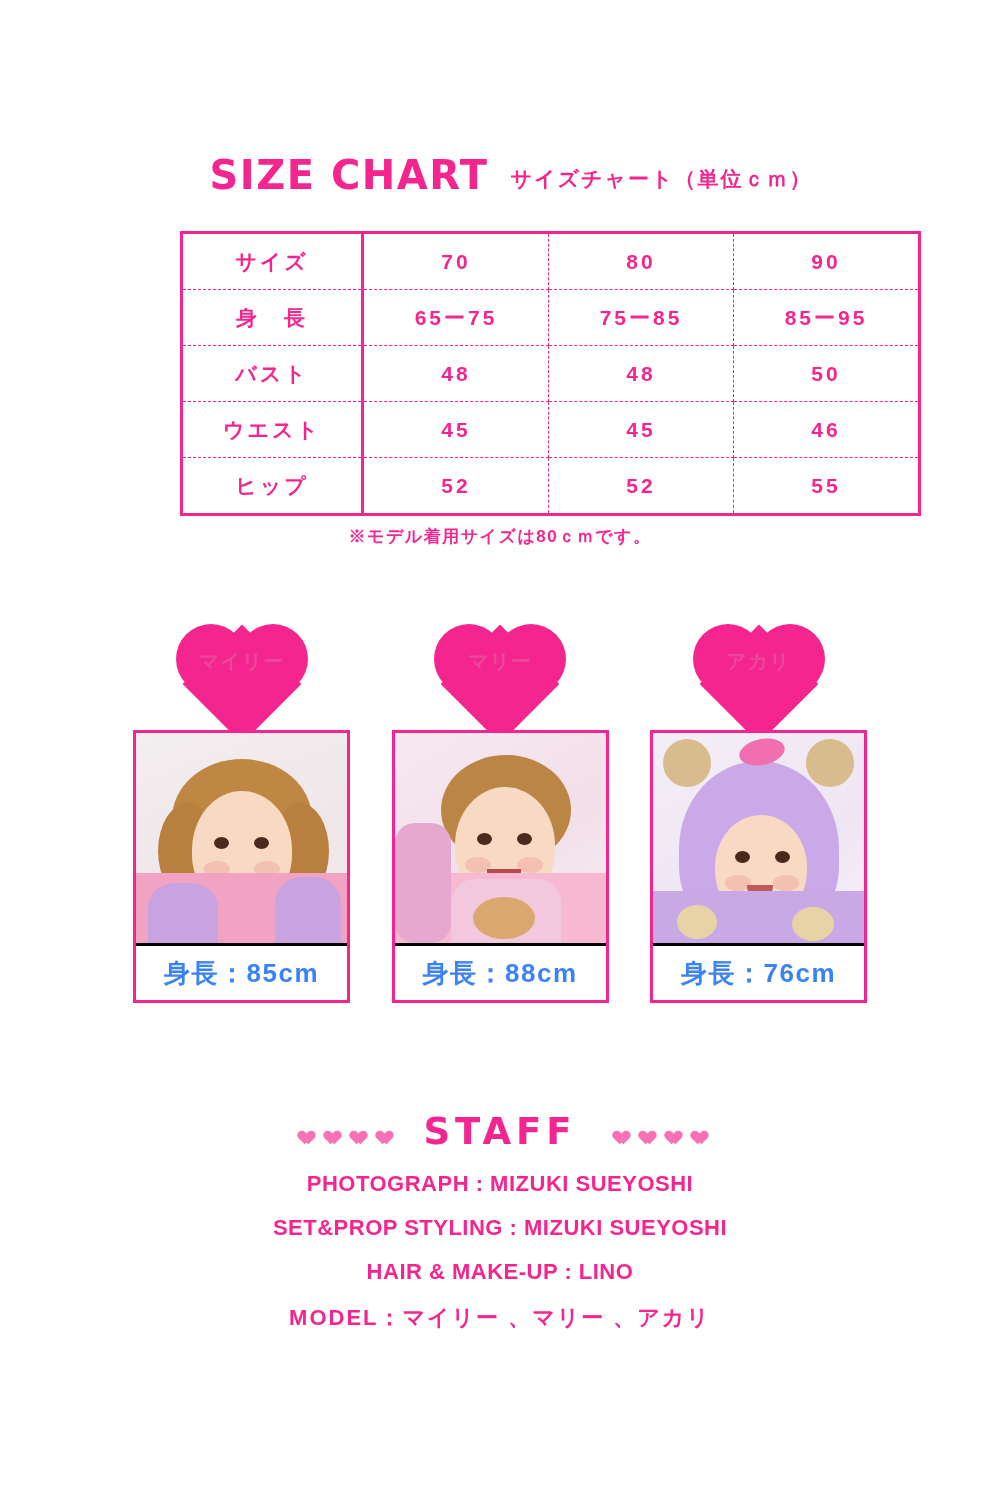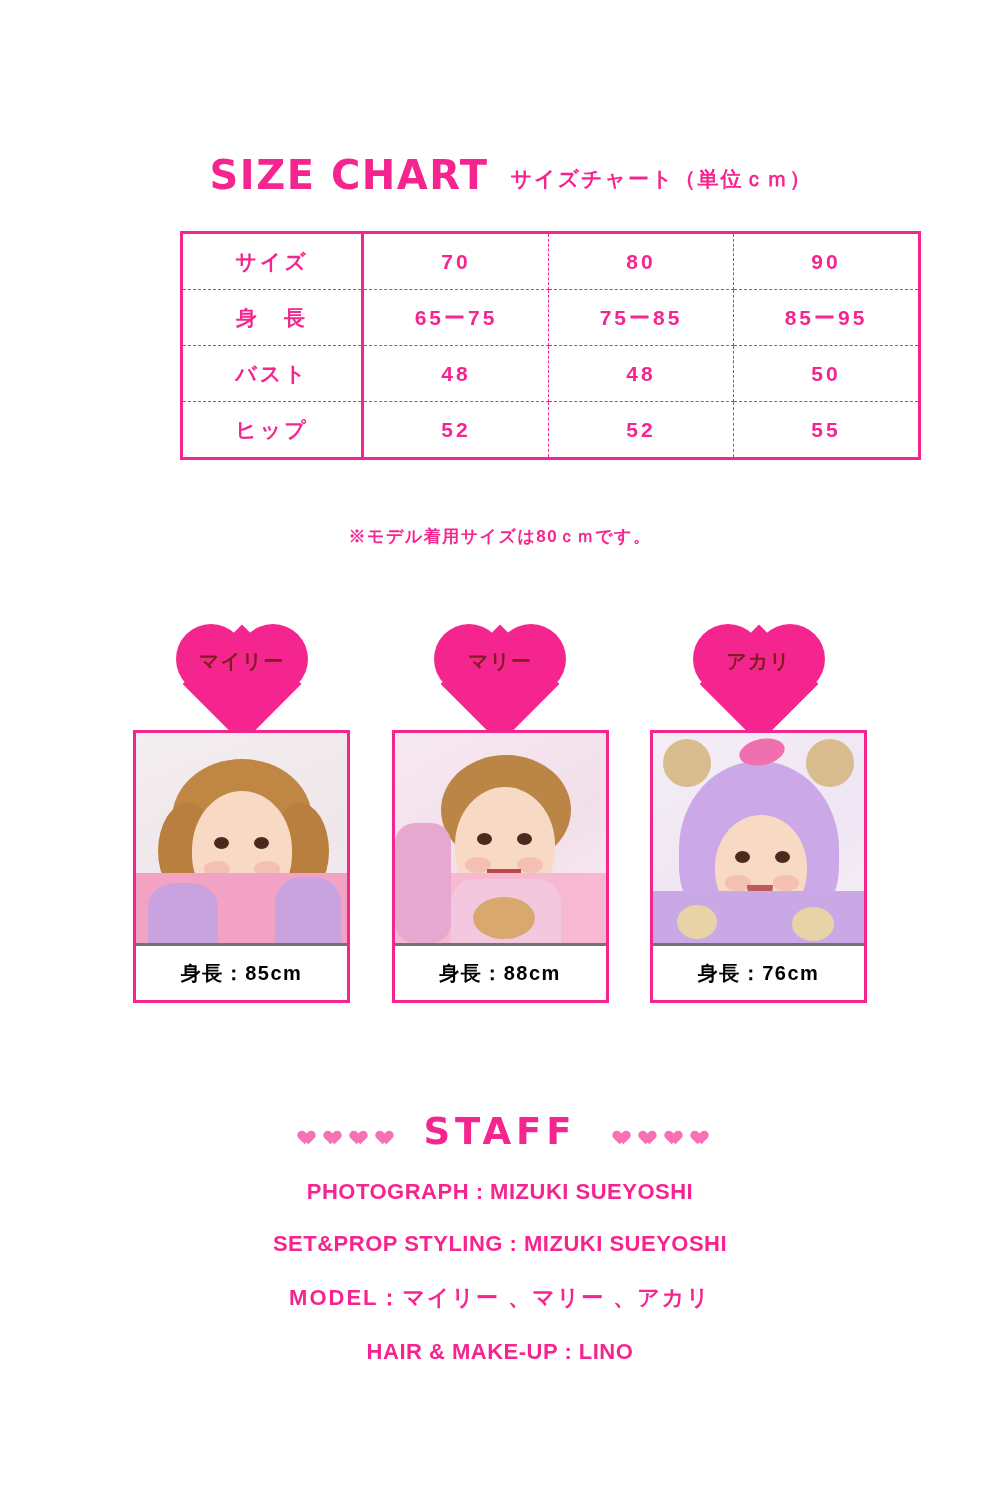--- a/index.html
+++ b/index.html
@@ -139,49 +139,49 @@
     background: #f5258f;
     transform: translateX(-50%) rotate(45deg);
     border-radius: 0 0 10px 0;
   }
   .heart-label {
     position: absolute;
     left: 0;
     top: 30px;
     width: 132px;
     text-align: center;
-    color: #7f1d1d;
+    color: #ec4899;
     font-size: 20px;
     font-weight: 700;
     letter-spacing: 1px;
     z-index: 3;
   }
 
   .photo-frame {
     border: 3px solid #f5258f;
     width: 211px;
     box-sizing: content-box;
   }
   .photo {
     width: 211px;
     height: 210px;
     position: relative;
     overflow: hidden;
     background: #ffffff;
   }
   .caption {
-    border-top: 3px solid #737373;
+    border-top: 3px solid #000000;
     height: 54px;
     display: flex;
     align-items: center;
     justify-content: center;
-    font-size: 20px;
+    font-size: 26px;
     font-weight: 700;
     letter-spacing: 1.5px;
-    color: #000000;
+    color: #3b82f6;
   }
 
   
   .bg-soft { position: absolute; inset: 0; }
   .face {
     position: absolute;
     width: 108px;
     height: 124px;
     background: #f7d9c4;
     border-radius: 50% 50% 46% 46%;
@@ -291,21 +291,21 @@
     font-weight: 800;
     letter-spacing: 5px;
     color: #f5258f;
     font-family: "DejaVu Sans", sans-serif;
   }
   .staff-line {
     font-size: 22px;
     font-weight: 700;
     letter-spacing: 0.5px;
     color: #f5258f;
-    margin-top: 26px;
+    margin-top: 18px;
   }
   .staff-line.jp { letter-spacing: 2px; }
 </style>
 </head>
 <body>
 
 <div class="page">
 
   <div class="header">
     <span class="header-main">SIZE CHART</span>
@@ -326,20 +326,26 @@
         <td class="col-val">75ー85</td>
         <td class="col-val">85ー95</td>
       </tr>
       <tr>
         <td class="col-label">バスト</td>
         <td class="col-val">48</td>
         <td class="col-val">48</td>
         <td class="col-val">50</td>
       </tr>
       <tr>
+        <td class="col-label">ウエスト</td>
+        <td class="col-val">45</td>
+        <td class="col-val">45</td>
+        <td class="col-val">46</td>
+      </tr>
+      <tr>
         <td class="col-label">ヒップ</td>
         <td class="col-val">52</td>
         <td class="col-val">52</td>
         <td class="col-val">55</td>
       </tr>
     </tbody>
   </table>
 
   <div class="note">※モデル着用サイズは80ｃｍです。</div>
 
@@ -445,17 +451,17 @@
       <div class="staff-title">STAFF</div>
       <div class="mini-hearts">
         <span class="mini-heart"></span>
         <span class="mini-heart"></span>
         <span class="mini-heart"></span>
         <span class="mini-heart"></span>
       </div>
     </div>
     <div class="staff-line">PHOTOGRAPH : MIZUKI SUEYOSHI</div>
     <div class="staff-line">SET&amp;PROP STYLING : MIZUKI SUEYOSHI</div>
+    <div class="staff-line">HAIR &amp; MAKE-UP : LINO</div>
     <div class="staff-line jp">MODEL：マイリー 、マリー 、アカリ</div>
-    <div class="staff-line">HAIR &amp; MAKE-UP : LINO</div>
   </div>
 
 </div>
 
 </body></html>

